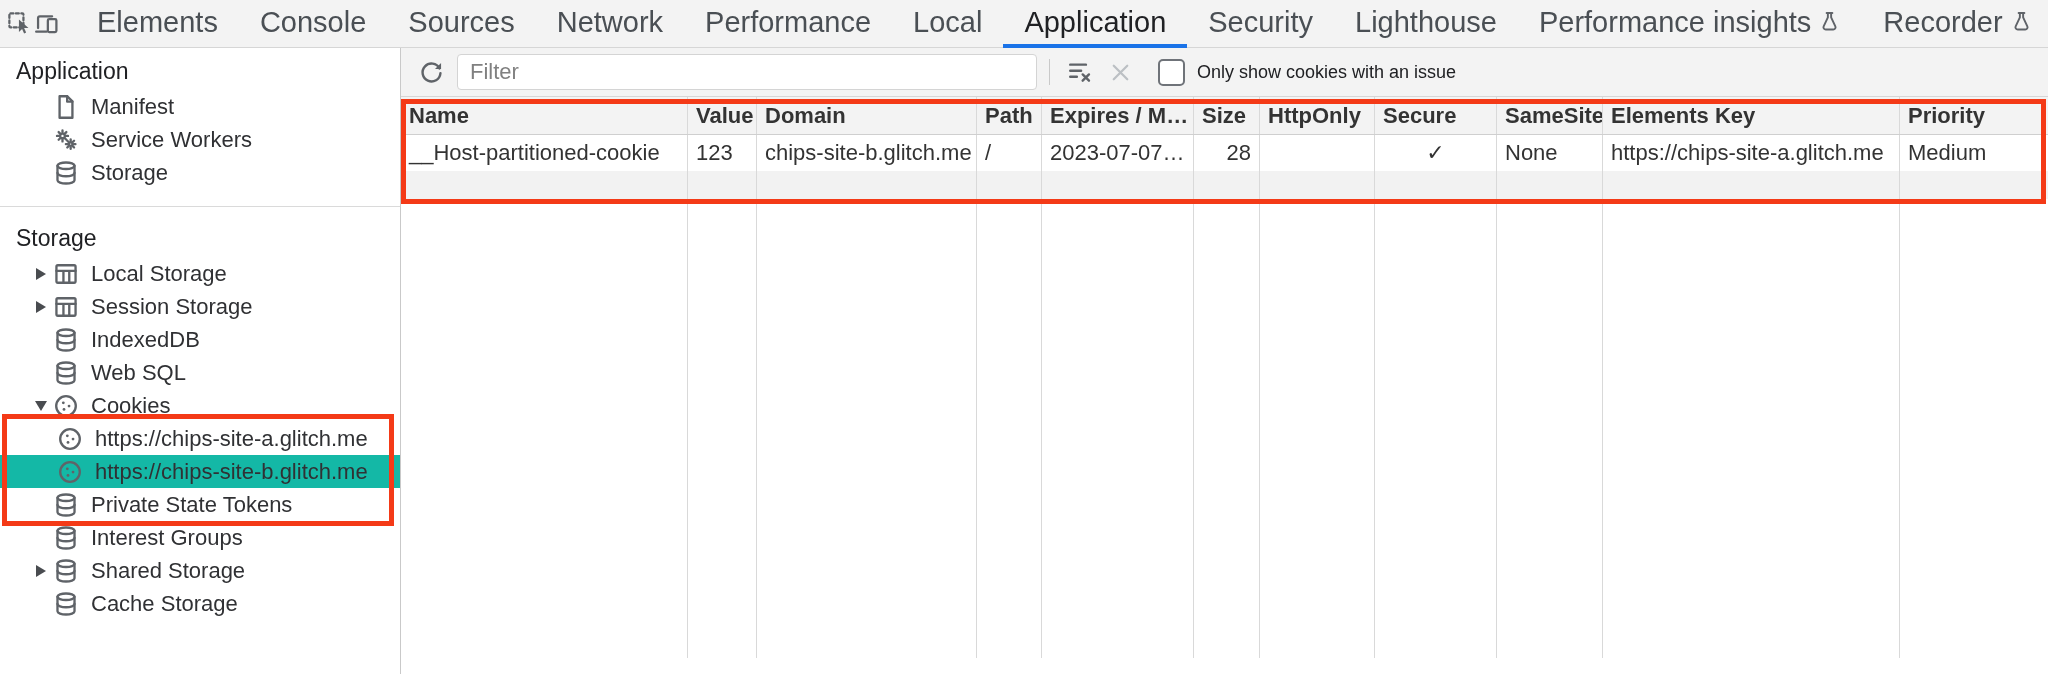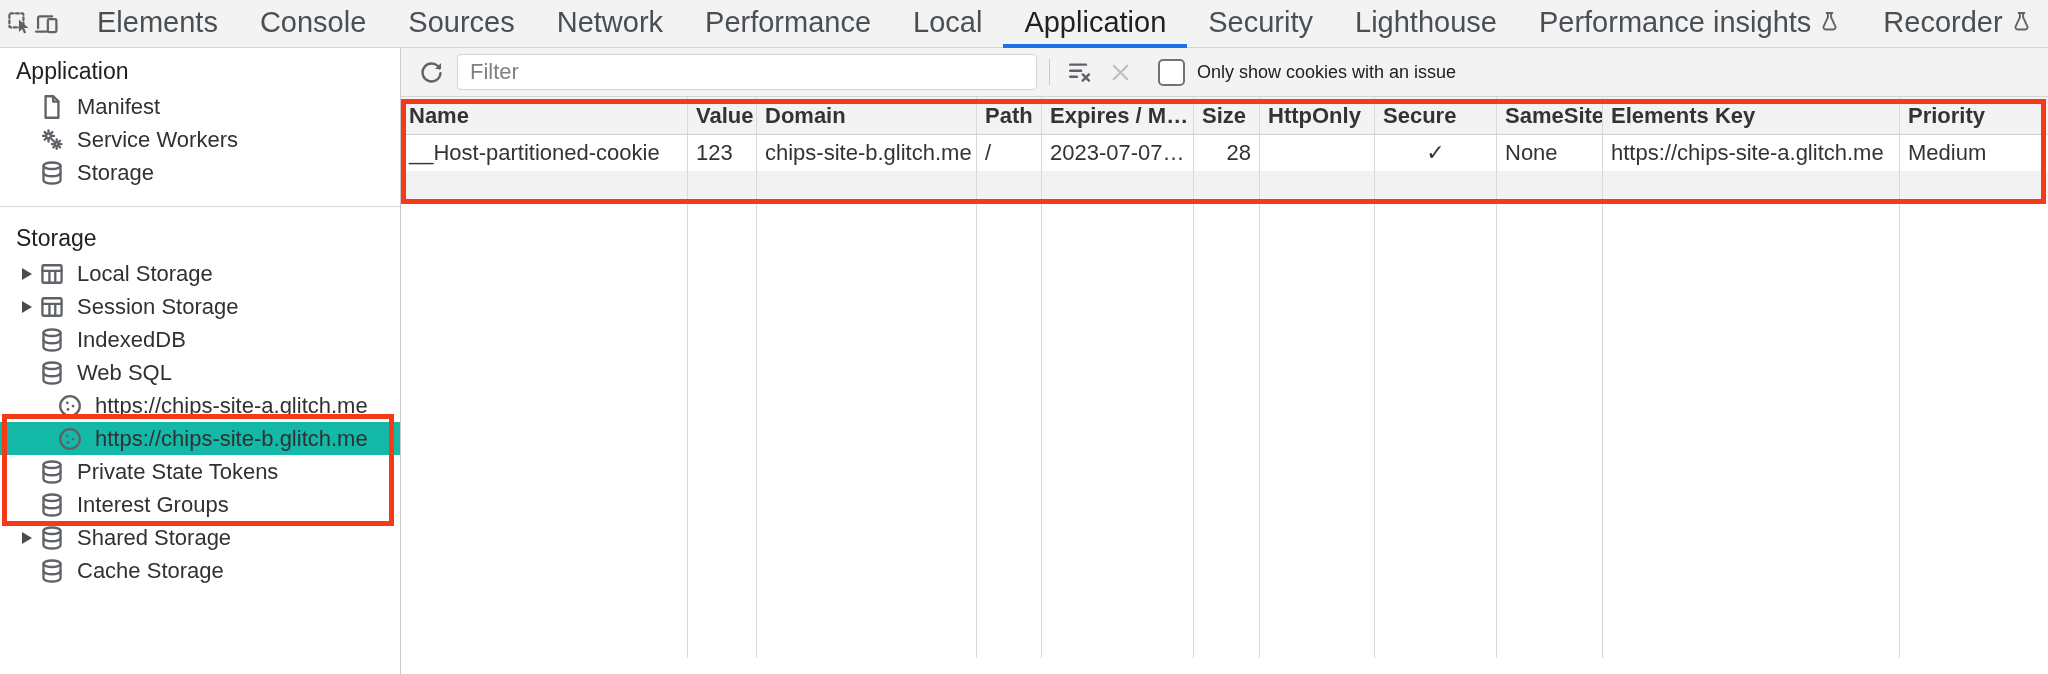--- a/index.html
+++ b/index.html
@@ -19,21 +19,21 @@
   .right-icons { display:flex; align-items:center; margin-right:14px; }
 
   svg.ic { stroke:#5f6368; stroke-width:2; fill:none; stroke-linecap:round; stroke-linejoin:round; }
   svg.ic-light { stroke:#bcc0c4; }
 
   
   .split { display:flex; height:626px; }
   .sidebar { position:relative; width:401px; height:626px; background:#fff;
              border-right:1px solid #c9c9c9; overflow:hidden; }
   .section-title { height:42px; line-height:46px; padding-left:16px; font-size:23px; color:#202124; }
-  .tree-row { display:flex; align-items:center; height:33px; padding-left:16px; font-size:22px; color:#303134;
+  .tree-row { display:flex; align-items:center; height:33px; padding-left:30px; font-size:22px; color:#303134;
               cursor:pointer; white-space:nowrap; }
   .tree-row.selected { background:#14b8a6; }
   .tree-row.child { padding-left:34px; }
   .twisty { width:22px; display:flex; align-items:center; justify-content:center; flex:none; }
   .tw-right { width:0; height:0; border-left:10px solid #494c50; border-top:6px solid transparent; border-bottom:6px solid transparent; }
   .tw-down  { width:0; height:0; border-top:10px solid #494c50; border-left:6px solid transparent; border-right:6px solid transparent; }
   .tree-ic { width:28px; height:28px; margin-right:11px; flex:none; display:flex; align-items:center; }
   .tree-label { overflow:hidden; text-overflow:ellipsis; }
   .side-divider { height:1px; background:#dadada; margin-top:17px; margin-bottom:8px; }
 
@@ -244,20 +244,34 @@
         <span class="tree-ic">
           <svg class="ic" width="28" height="28" viewBox="0 0 24 24">
               <ellipse cx="12" cy="5.8" rx="7.3" ry="2.8"></ellipse>
               <path d="M4.7 5.8v12.4c0 1.55 3.27 2.8 7.3 2.8s7.3-1.25 7.3-2.8V5.8"></path>
               <path d="M4.7 12c0 1.55 3.27 2.8 7.3 2.8s7.3-1.25 7.3-2.8"></path>
             </svg>
         </span>
         <span class="tree-label">Web SQL</span>
       </div>
 
+      <div class="tree-row">
+        <span class="twisty">
+            <span class="tw-down"></span>
+          </span>
+        <span class="tree-ic">
+          <svg class="ic" width="28" height="28" viewBox="0 0 24 24">
+              <circle cx="12" cy="12" r="8.4"></circle>
+              <circle cx="9.7" cy="9.3" r="1.2" fill="#5f6368" stroke="none"></circle>
+              <circle cx="14.6" cy="12.1" r="1.2" fill="#5f6368" stroke="none"></circle>
+              <circle cx="10.3" cy="14.9" r="1.2" fill="#5f6368" stroke="none"></circle>
+            </svg>
+        </span>
+        <span class="tree-label">Cookies</span>
+      </div>
 
       <div class="tree-row child">
         <span class="twisty"></span>
         <span class="tree-ic">
           <svg class="ic" width="28" height="28" viewBox="0 0 24 24">
               <circle cx="12" cy="12" r="8.4"></circle>
               <circle cx="9.7" cy="9.3" r="1.2" fill="#5f6368" stroke="none"></circle>
               <circle cx="14.6" cy="12.1" r="1.2" fill="#5f6368" stroke="none"></circle>
               <circle cx="10.3" cy="14.9" r="1.2" fill="#5f6368" stroke="none"></circle>
             </svg>

